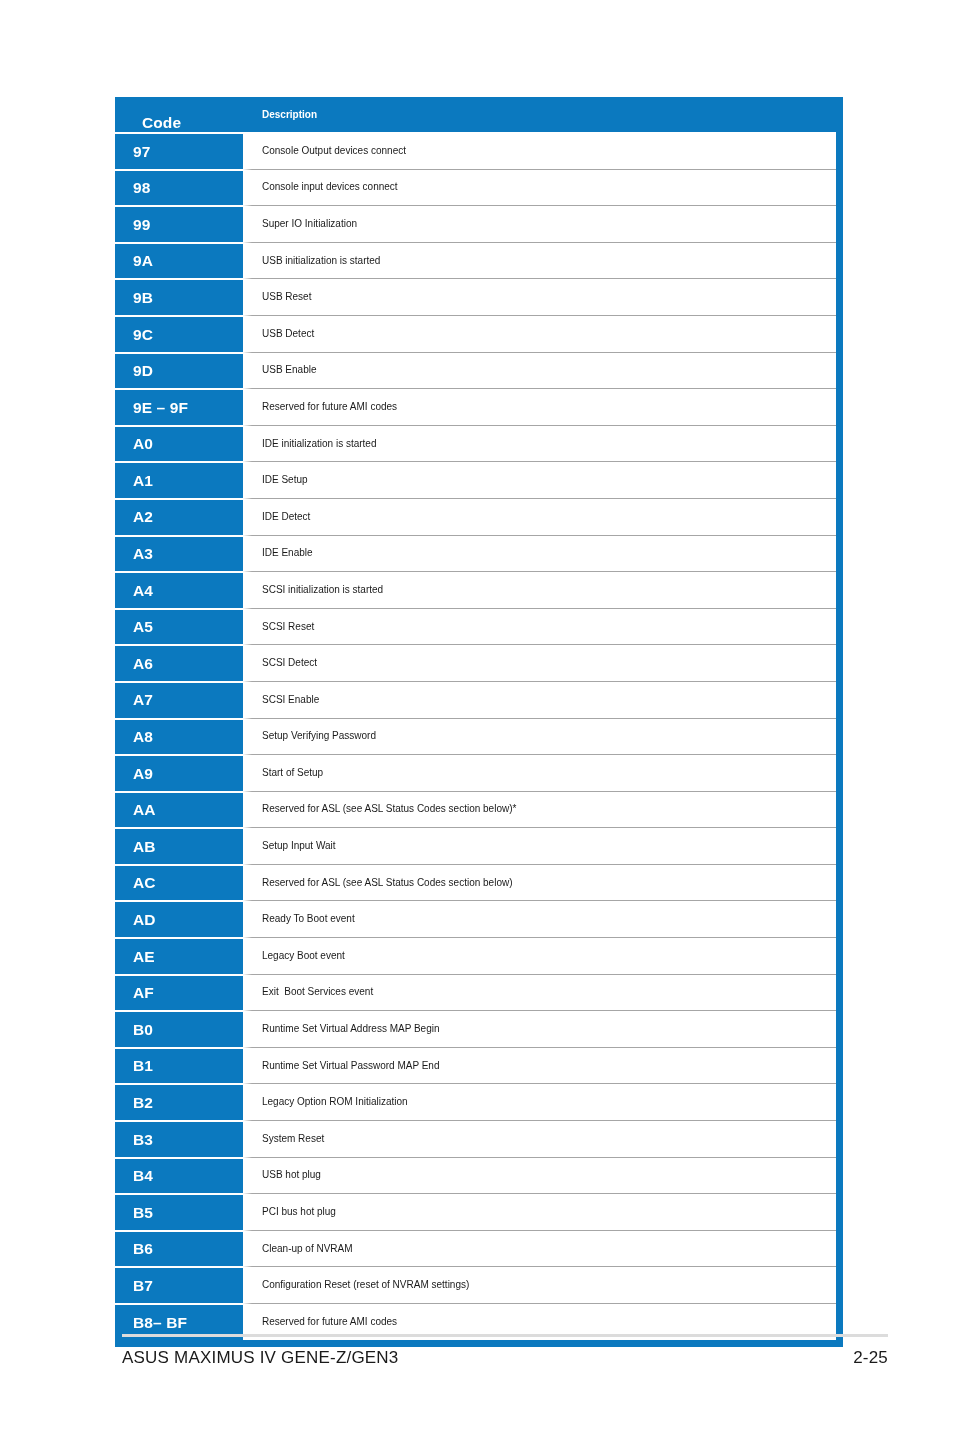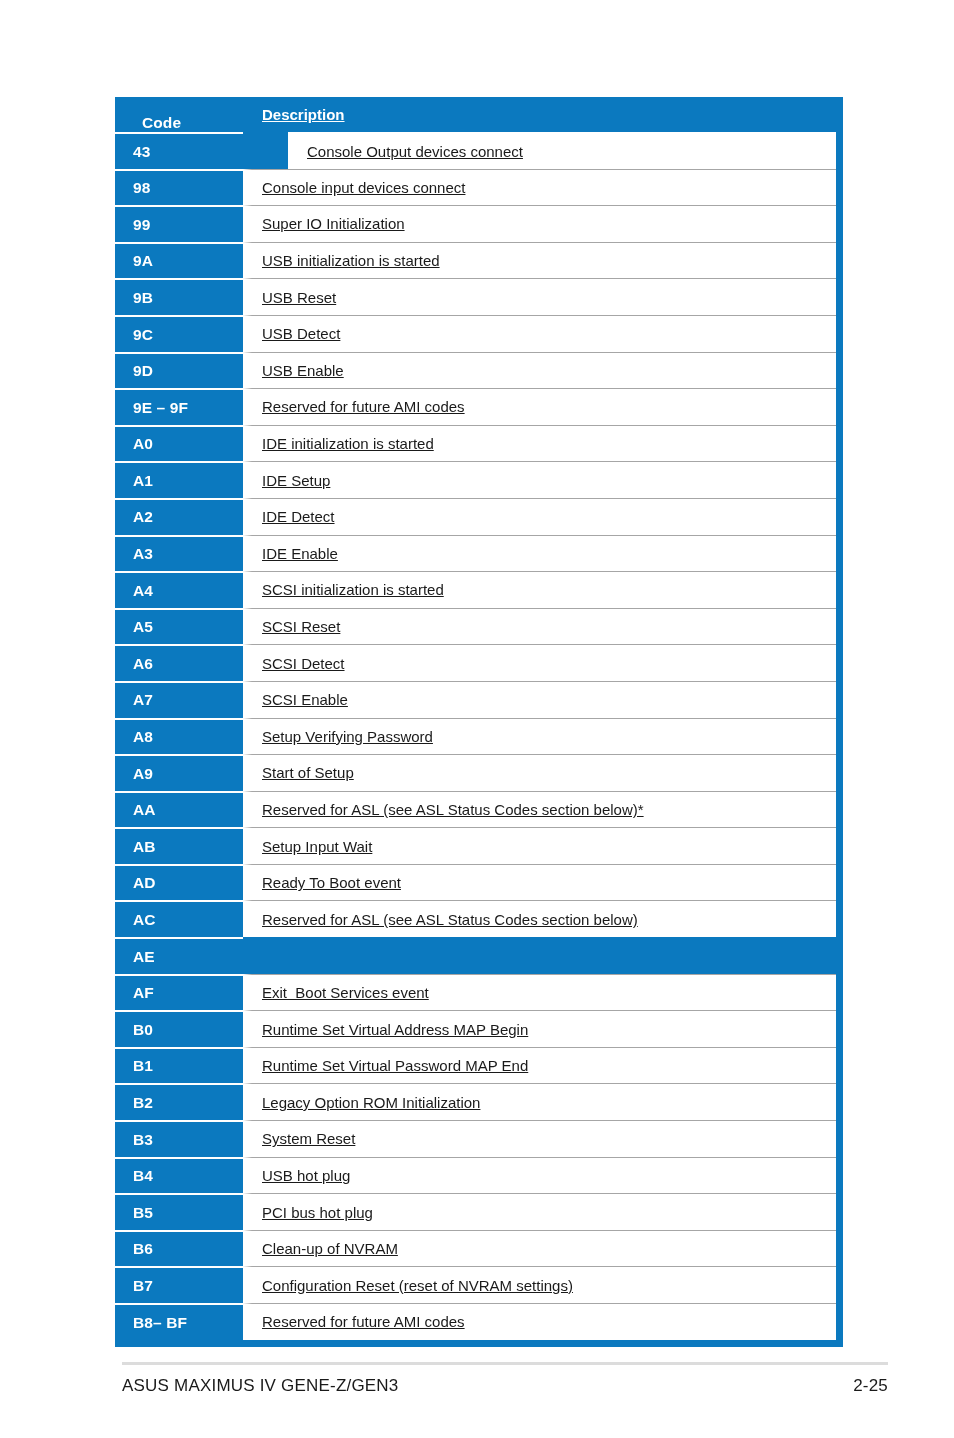--- a/index.html
+++ b/index.html
@@ -54,59 +54,58 @@
     padding-left: 18px;
     box-sizing: border-box;
     border-top: 2px solid #ffffff;
     letter-spacing: 0.1px;
   }
 
   .cell-desc {
     flex: 1 1 auto;
     background: #ffffff;
     color: #1a1a1a;
-    font-size: 15px;
+    font-size: 10px;
     line-height: 1;
     display: flex;
     align-items: center;
     padding-left: 10px;
     box-sizing: border-box;
     border-top: 1.5px solid #a6a6a6;
     border-left: 9px solid #ffffff;
     white-space: pre;
-    text-decoration: underline;
   }
 
   .row-head .cell-code,
   .row-head .cell-desc {
     background: #0b79bf;
     color: #ffffff;
     font-weight: bold;
     border-top: none;
     border-left: 9px solid #0b79bf;
   }
   .row-head .cell-code { border-top: none; margin-top: 16px; }
 
   .row { min-height: 36.6px; }
   .row-head { min-height: 35px; }
 
   
-  .row.first-data .cell-desc { border-top: 2px solid #ffffff; margin-left: 45px; }
+  .row.first-data .cell-desc { border-top: 2px solid #ffffff; }
 
   .table-bottom-pad {
     height: 7px;
     background: #0b79bf;
     width: 100%;
   }
 
   
   .footer {
     position: absolute;
     left: 122px;
-    top: 1362px;
+    top: 1334px;
     width: 766px;
   }
   .footer-rule {
     height: 3px;
     background: #dcdcdc;
     width: 100%;
   }
   .footer-row {
     display: flex;
     justify-content: space-between;
@@ -125,21 +124,21 @@
 
   <div class="table-wrap">
 
     <div class="row row-head">
       <div class="cell-code">Code</div>
       <div class="cell-desc">Description</div>
     </div>
 
     <div id="rows-container">
         <div class="row first-data">
-          <div class="cell-code">43</div>
+          <div class="cell-code">97</div>
           <div class="cell-desc">Console Output devices connect</div>
         </div>
         <div class="row">
           <div class="cell-code">98</div>
           <div class="cell-desc">Console input devices connect</div>
         </div>
         <div class="row">
           <div class="cell-code">99</div>
           <div class="cell-desc">Super IO Initialization</div>
         </div>
@@ -205,29 +204,30 @@
         </div>
         <div class="row">
           <div class="cell-code">AA</div>
           <div class="cell-desc">Reserved for ASL (see ASL Status Codes section below)*</div>
         </div>
         <div class="row">
           <div class="cell-code">AB</div>
           <div class="cell-desc">Setup Input Wait</div>
         </div>
         <div class="row">
+          <div class="cell-code">AC</div>
+          <div class="cell-desc">Reserved for ASL (see ASL Status Codes section below)</div>
+        </div>
+        <div class="row">
           <div class="cell-code">AD</div>
           <div class="cell-desc">Ready To Boot event</div>
         </div>
         <div class="row">
-          <div class="cell-code">AC</div>
-          <div class="cell-desc">Reserved for ASL (see ASL Status Codes section below)</div>
-        </div>
-        <div class="row">
           <div class="cell-code">AE</div>
+          <div class="cell-desc">Legacy Boot event</div>
         </div>
         <div class="row">
           <div class="cell-code">AF</div>
           <div class="cell-desc">Exit  Boot Services event</div>
         </div>
         <div class="row">
           <div class="cell-code">B0</div>
           <div class="cell-desc">Runtime Set Virtual Address MAP Begin</div>
         </div>
         <div class="row">

